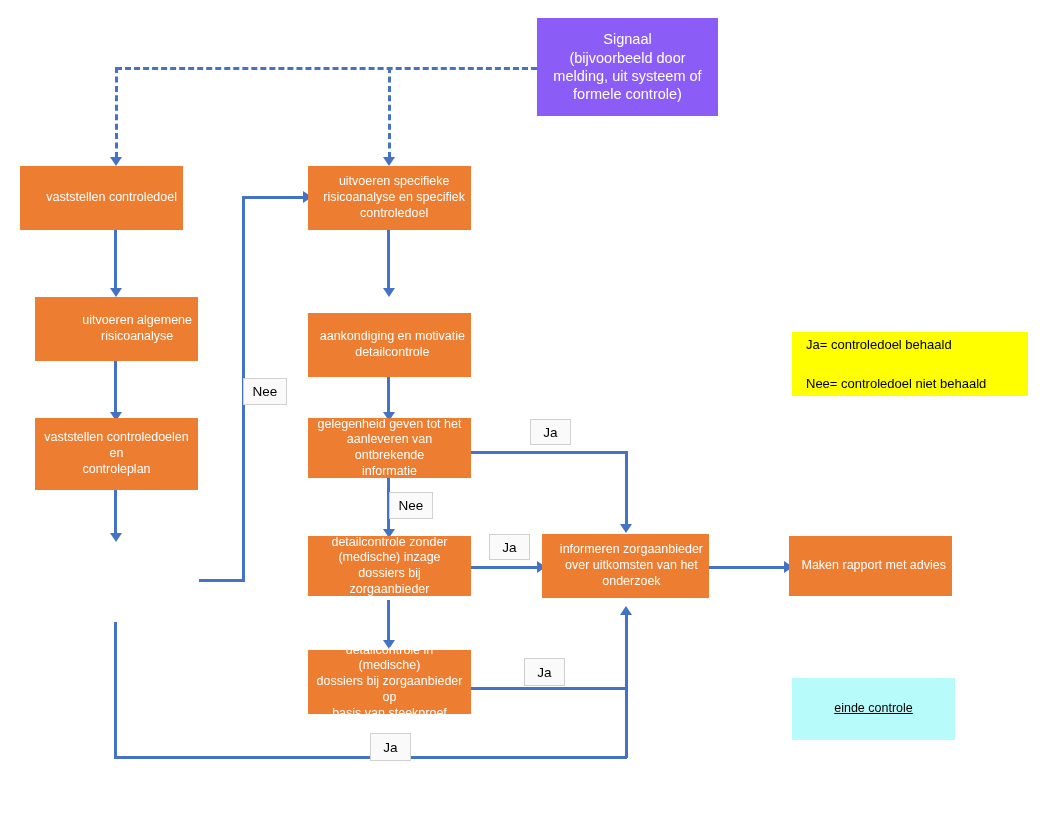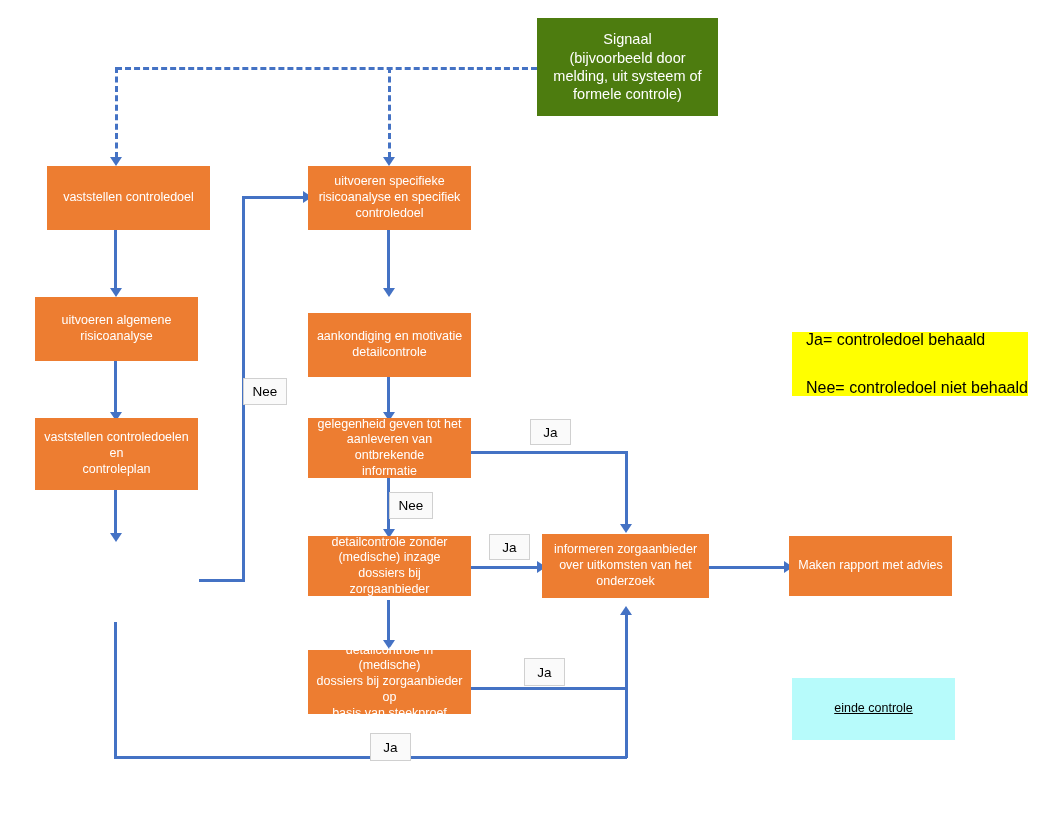--- a/index.html
+++ b/index.html
@@ -26,31 +26,32 @@
     justify-content: center;
     text-align: center;
     line-height: 1.26;
     white-space: pre-line;
   }
   .node.orange {
     background: #ED7D31;
     color: #ffffff;
     font-size: 12.5px;
     padding: 2px 6px;
+    justify-content: flex-end;
   }
   .node.green {
-    background: #4d7c0f;
+    background: #8b5cf6;
     color: #ffffff;
     font-size: 14.5px;
     padding: 2px 6px;
   }
   .node.yellow {
     background: #FFFF00;
     color: #000000;
-    font-size: 16px;
+    font-size: 13px;
     text-align: left;
     justify-content: flex-start;
     padding: 0 0 0 14px;
     line-height: 1.5;
   }
   .node.cyan {
     background: #B7FBFB;
     color: #000000;
     font-size: 12.5px;
     text-decoration: underline;
@@ -159,21 +160,21 @@
 
   <div class="edge v" style="left:114px; top:622px; height:136px;"></div>
   <div class="edge h" style="left:114px; top:756px; width:513px;"></div>
   <div class="edge v" style="left:625px; top:614px; height:144px;"></div>
 
   <div class="node green" style="left:537px; top:18px; width:181px; height:98px;">
     <span>Signaal
 (bijvoorbeeld door melding, uit systeem of formele controle)</span>
   </div>
 
-  <div class="node orange" style="left:47px; top:166px; width:163px; height:64px;">
+  <div class="node orange" style="left:20px; top:166px; width:163px; height:64px;">
     <span>vaststellen controledoel</span>
   </div>
 
   <div class="node orange" style="left:35px; top:297px; width:163px; height:64px;">
     <span>uitvoeren algemene
 risicoanalyse</span>
   </div>
 
   <div class="node orange" style="left:35px; top:418px; width:163px; height:72px;">
     <span>vaststellen controledoelen en

